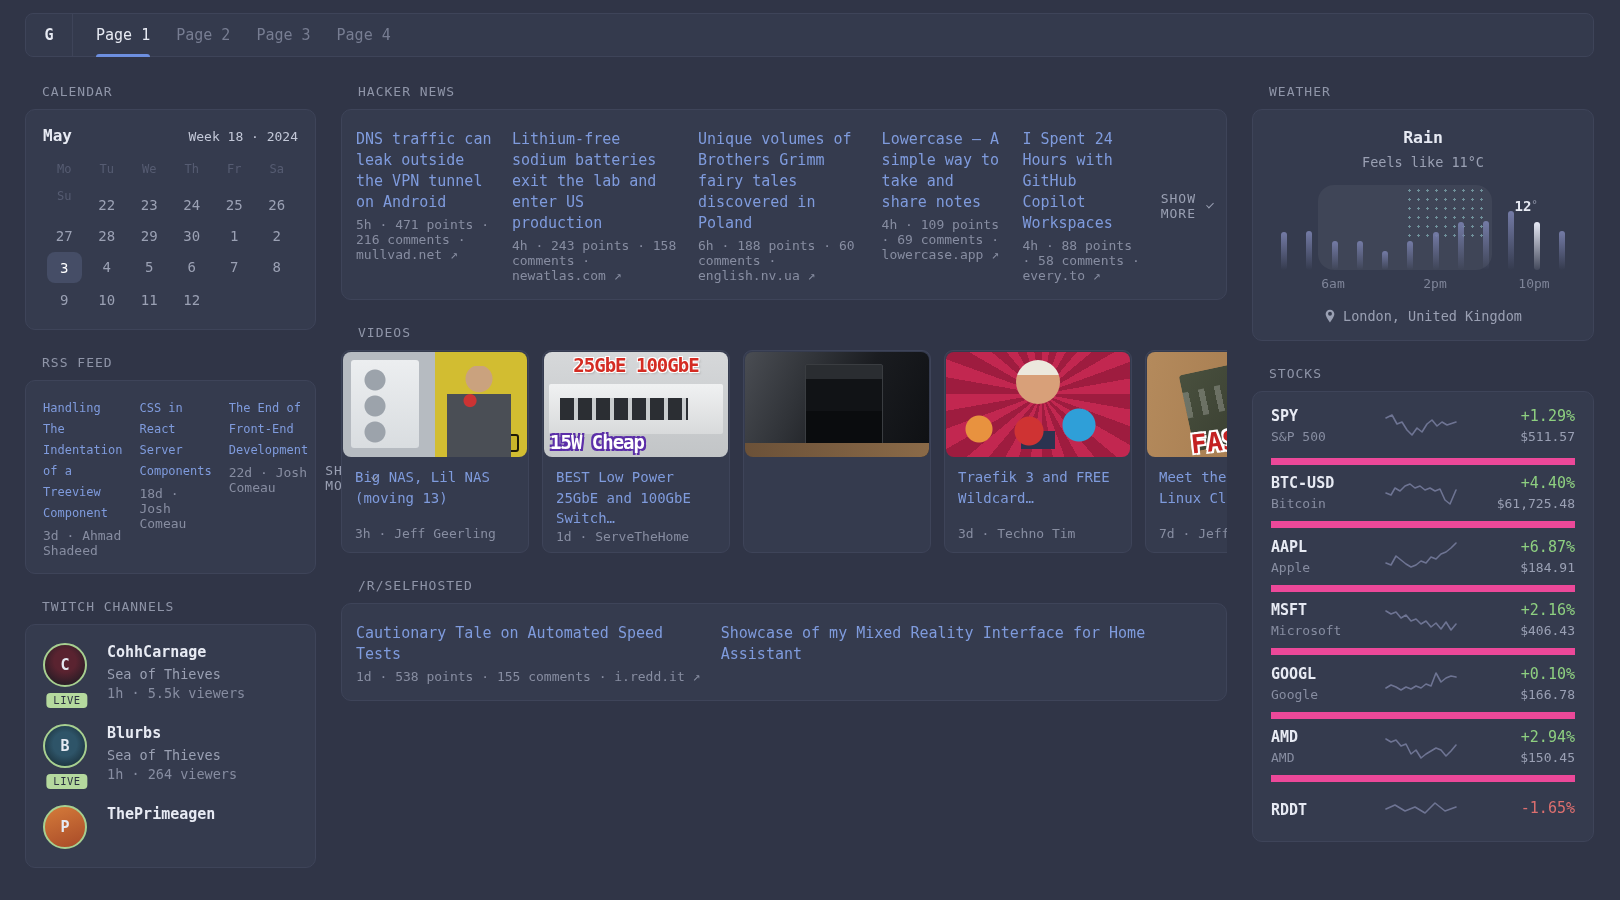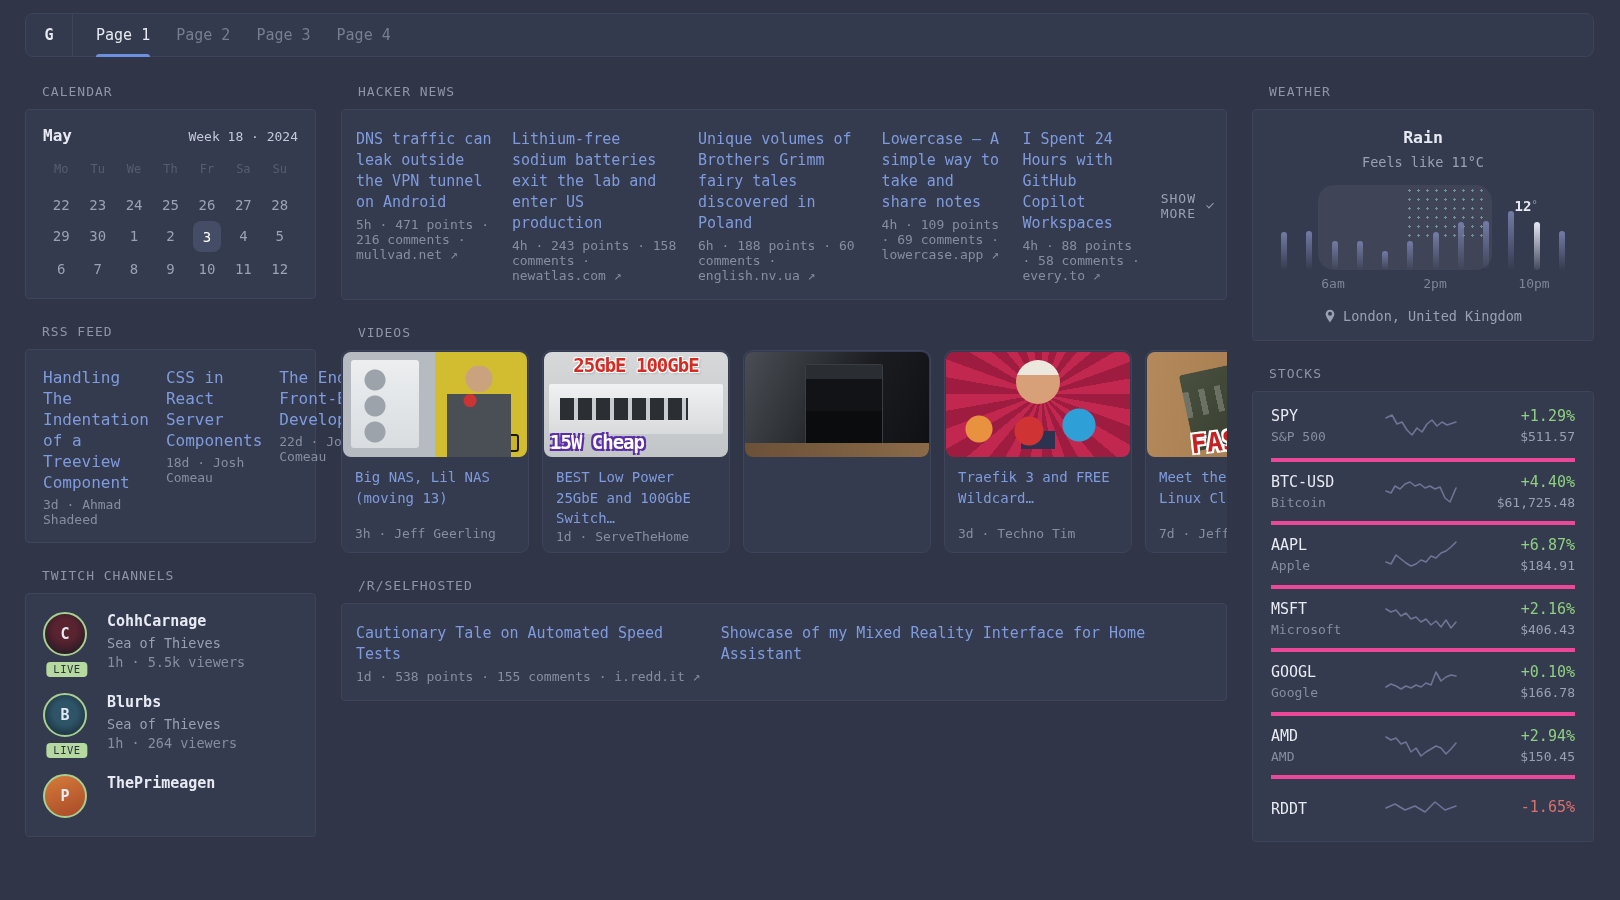--- a/index.html
+++ b/index.html
@@ -20,36 +20,36 @@
   .tab.active{color:var(--txt)}
   .tab .ul{display:none}
   .tab.active .ul{display:block;position:absolute;bottom:-1px;left:0;right:0;height:3px;border-radius:3px 3px 0 0;background:var(--accent)}
 
   
   .columns{display:flex;gap:25px;margin-top:27px;align-items:flex-start}
   .col-left{width:291px;flex:none}
   .col-mid{width:886px;flex:none}
   .col-right{width:342px;flex:none}
   .slabel{font-size:13px;color:var(--label);letter-spacing:1px;margin:0 0 10px 17px}
-  .card{background:var(--card);border:1px solid var(--border);border-radius:4px}
+  .card{background:var(--card);border:1px solid var(--border);border-radius:10px}
   .section{margin-bottom:25px}
 
   
   .cal{padding:16px 17px 14px}
   .cal-head{display:flex;justify-content:space-between;align-items:baseline}
   .cal-month{font-size:16px;font-weight:bold;color:var(--txt)}
   .cal-week{font-size:13px;color:#c3c8d8}
-  .cal-grid{display:grid;grid-template-columns:repeat(7,1fr);text-align:center;margin-top:17px}
+  .cal-grid{display:grid;grid-template-columns:repeat(6,1fr);text-align:center;margin-top:17px}
   .wd{font-size:12px;color:#565c72;padding-bottom:13px}
   .day{height:31px;display:flex;align-items:center;justify-content:center;font-size:14px;color:#9ba1b4}
   .day.sel{background:#454d66;border-radius:8px;margin:1px 4px;color:#fff}
 
   
   .feed{padding:17px 17px 15px;display:flex;flex-direction:row;gap:17px}
-  .f-title{color:var(--link);font-size:16px;line-height:21px;cursor:pointer}
+  .f-title{color:var(--link);font-size:12px;line-height:21px;cursor:pointer}
   .f-meta{color:var(--muted);font-size:13px;margin-top:4px}
   .f-meta:empty{display:none}
   .hn-card{padding:19px 14px 16px;gap:20px}
   .hn-card .f-title{font-size:15px}
   .show-more{color:#9aa0b3;font-size:13px;letter-spacing:1px;display:flex;align-items:center;cursor:pointer}
   .chev{width:7px;height:7px;border-right:1.5px solid #9aa0b3;border-bottom:1.5px solid #9aa0b3;transform:rotate(45deg);display:inline-block;margin-left:9px;margin-top:-4px}
 
   
   .tw{padding:18px 17px;display:flex;flex-direction:column;gap:23px}
   .tw-row{display:flex;gap:16px;cursor:pointer}
@@ -116,23 +116,23 @@
   .wbar.hl{background:linear-gradient(#e7eaf6,rgba(231,234,246,.08))}
   .temp-label{position:absolute;top:13px;left:80.5%;font-size:14px;font-weight:bold;color:var(--txt)}
   .temp-label .deg{color:#8f95a8;font-weight:normal;font-size:11px;vertical-align:top}
   .wx-times{position:relative;height:17px;margin-top:6px;color:#7e8498;font-size:13px}
   .wx-times span{position:absolute;transform:translateX(-50%)}
   .t0{left:20%}.t1{left:54%}.t2{left:87%}
   .wx-loc{display:flex;justify-content:center;align-items:center;gap:7px;margin-top:15px;color:#9aa0b3;font-size:13.5px}
 
   
   .stk{padding:2px 18px}
-  .s-row{display:grid;grid-template-columns:1fr 78px 112px;align-items:center;height:63.5px;border-top:4px solid #ec4899;cursor:pointer}
+  .s-row{display:grid;grid-template-columns:1fr 78px 112px;align-items:center;height:63.5px;border-top:7px solid #ec4899;cursor:pointer}
   .s-row:first-child{border-top:none}
-  .s-tick{font-size:15px;font-weight:normal;color:var(--txt)}
+  .s-tick{font-size:15px;font-weight:bold;color:var(--txt)}
   .s-name{font-size:13px;color:var(--muted);margin-top:4px}
   .s-name:empty{display:none}
   .s-change{font-size:15px;text-align:right}
   .s-change.up{color:var(--green)}
   .s-change.down{color:var(--red)}
   .s-price{font-size:13px;color:var(--muted2);text-align:right;margin-top:4px}
   .spark{display:block}
 </style>
 </head>
 <body>

